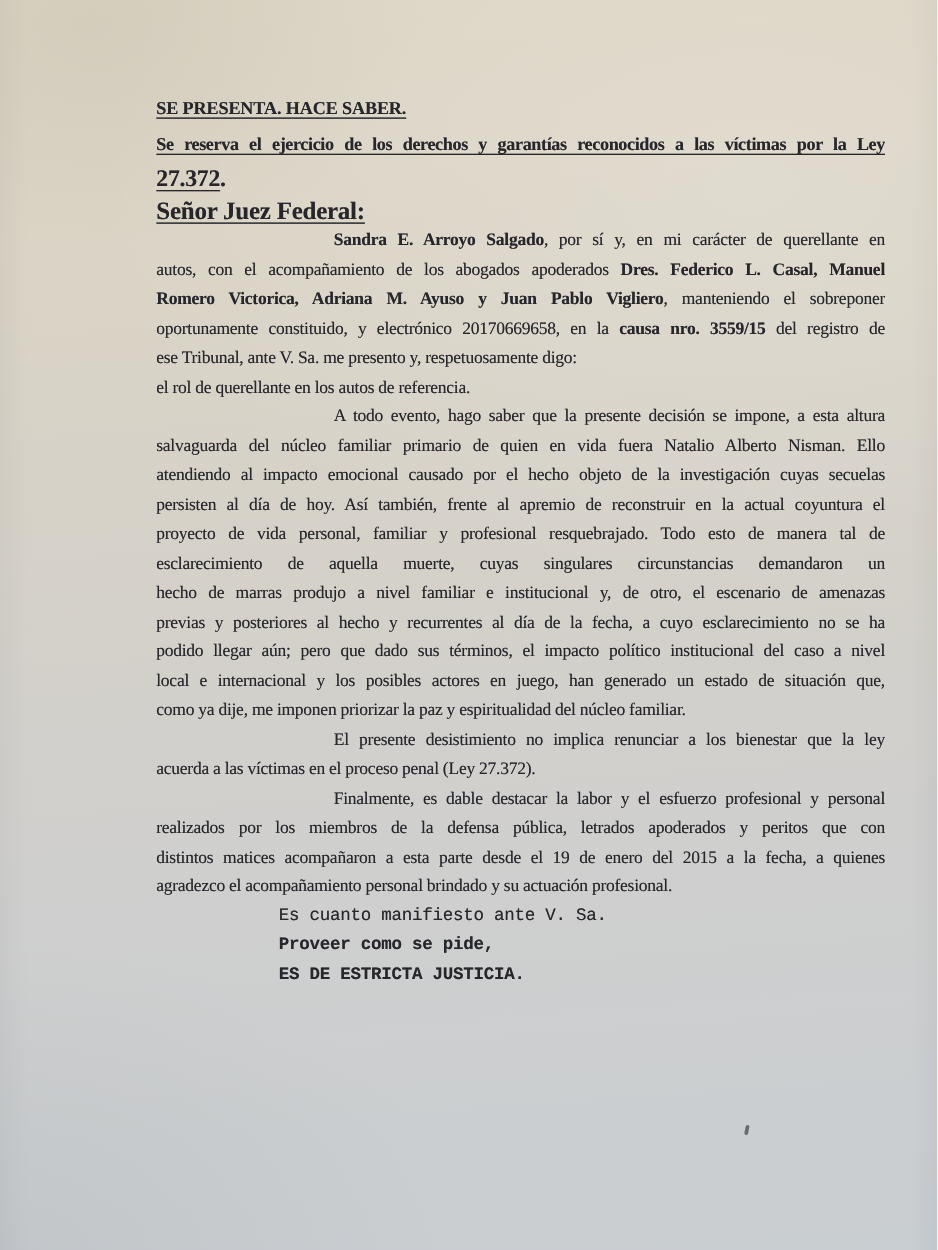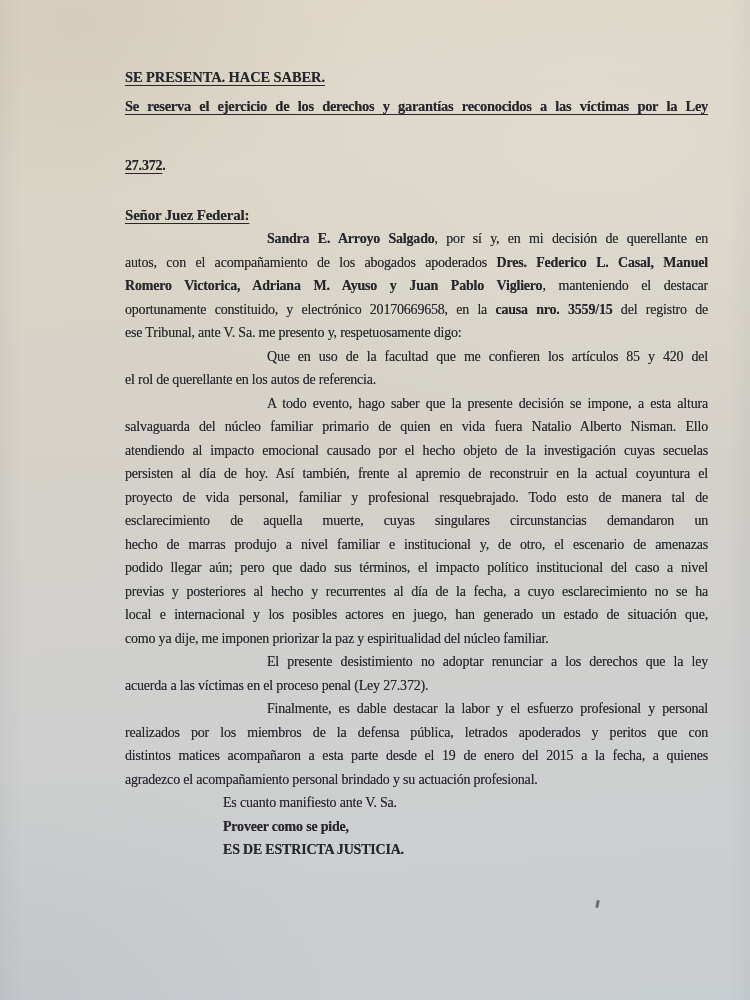--- a/index.html
+++ b/index.html
@@ -18,80 +18,79 @@
   }
   .paper::before{
     content:"";position:absolute;inset:0;pointer-events:none;
     background:
       radial-gradient(120% 55% at 80% 15%, rgba(255,255,255,0.16), rgba(255,255,255,0) 60%),
       radial-gradient(90% 45% at 0% 100%, rgba(115,125,135,0.10), rgba(0,0,0,0) 55%),
       radial-gradient(60% 30% at 10% 2%, rgba(110,100,80,0.08), rgba(0,0,0,0) 60%),
       linear-gradient(90deg, rgba(80,80,85,0.05), rgba(0,0,0,0) 3%, rgba(0,0,0,0) 97%, rgba(80,85,90,0.06));
   }
   .text-col{
-    position:absolute;left:125px;top:62px;width:583px;
+    position:absolute;left:125px;top:72px;width:583px;
     color:var(--ink,#26262b);
     font-size:14px;letter-spacing:-0.2px;
     text-shadow:0 0 0.5px rgba(45,45,55,0.55);
   }
   .line{height:23.5px;line-height:23.5px;overflow:hidden;text-align:left;}
   .h1{height:30px;line-height:30px;font-size:14.5px;letter-spacing:-0.1px;}
   .h2{height:29px;line-height:29px;font-size:14.5px;letter-spacing:-0.3px;}
-  .h2b{height:26px;line-height:26px;font-size:14px;margin-top:32px;}
-  .h3{height:24px;line-height:24px;font-size:15px;margin-top:24px;}
+  .h2b{height:26px;line-height:26px;font-size:19px;}
+  .h3{height:24px;line-height:24px;font-size:20px;}
   .just{text-align:justify;}
   .just::after{content:"";display:inline-block;width:100%;height:0;}
   .ind-p{text-indent:142px;}
-  .ind-c{text-indent:98px;}
+  .ind-c{text-indent:98px;font-family:Liberation Mono, monospace;}
   .b{font-weight:bold;}
   .u{text-decoration:underline;text-decoration-thickness:1.4px;text-underline-offset:3px;}
   .speck{
     position:absolute;left:596px;top:900px;width:3px;height:8px;
     background:#5a5b60;border-radius:2px;transform:rotate(12deg);opacity:0.85;
   }
 </style>
 </head>
 <body>
 
 <div class="paper">
   <div class="text-col">
       <div>
         <div class="line h1"><span class="b u">SE PRESENTA. HACE SABER.</span></div>
         <div class="line h2 just"><span class="b u">Se reserva el ejercicio de los derechos y garantías reconocidos a las víctimas por la Ley</span></div>
         <div class="line h2b"><span class="b u">27.372</span><span class="b ">.</span></div>
         <div class="line h3"><span class="b u">Señor Juez Federal:</span></div>
       </div>
       <div>
-        <div class="line just ind-p"><span class="b ">Sandra E. Arroyo Salgado</span><span class="">, por sí y, en mi decisión de querellante en</span></div>
+        <div class="line just ind-p"><span class="b ">Sandra E. Arroyo Salgado</span><span class="">, por sí y, en mi carácter de querellante en</span></div>
         <div class="line just"><span class="">autos, con el acompañamiento de los abogados apoderados </span><span class="b ">Dres. Federico L. Casal, Manuel</span></div>
-        <div class="line just"><span class="b ">Romero Victorica, Adriana M. Ayuso y Juan Pablo Vigliero</span><span class="">, manteniendo el destacar</span></div>
+        <div class="line just"><span class="b ">Romero Victorica, Adriana M. Ayuso y Juan Pablo Vigliero</span><span class="">, manteniendo el sobreponer</span></div>
         <div class="line just"><span class="">oportunamente constituido, y electrónico 20170669658, en la </span><span class="b ">causa nro. 3559/15</span><span class=""> del registro de</span></div>
         <div class="line"><span class="">ese Tribunal, ante V. Sa. me presento y, respetuosamente digo:</span></div>
       </div>
       <div>
-        <div class="line just ind-p"><span class="">Que en uso de la facultad que me confieren los artículos 85 y 420 del</span></div>
         <div class="line"><span class="">el rol de querellante en los autos de referencia.</span></div>
       </div>
       <div>
         <div class="line just ind-p"><span class="">A todo evento, hago saber que la presente decisión se impone, a esta altura</span></div>
         <div class="line just"><span class="">salvaguarda del núcleo familiar primario de quien en vida fuera Natalio Alberto Nisman. Ello</span></div>
         <div class="line just"><span class="">atendiendo al impacto emocional causado por el hecho objeto de la investigación cuyas secuelas</span></div>
         <div class="line just"><span class="">persisten al día de hoy. Así también, frente al apremio de reconstruir en la actual coyuntura el</span></div>
         <div class="line just"><span class="">proyecto de vida personal, familiar y profesional resquebrajado. Todo esto de manera tal de</span></div>
         <div class="line just"><span class="">esclarecimiento de aquella muerte, cuyas singulares circunstancias demandaron un</span></div>
       </div>
       <div>
         <div class="line just"><span class="">hecho de marras produjo a nivel familiar e institucional y, de otro, el escenario de amenazas</span></div>
+        <div class="line just"><span class="">previas y posteriores al hecho y recurrentes al día de la fecha, a cuyo esclarecimiento no se ha</span></div>
         <div class="line just"><span class="">podido llegar aún; pero que dado sus términos, el impacto político institucional del caso a nivel</span></div>
-        <div class="line just"><span class="">previas y posteriores al hecho y recurrentes al día de la fecha, a cuyo esclarecimiento no se ha</span></div>
         <div class="line just"><span class="">local e internacional y los posibles actores en juego, han generado un estado de situación que,</span></div>
         <div class="line"><span class="">como ya dije, me imponen priorizar la paz y espiritualidad del núcleo familiar.</span></div>
       </div>
       <div>
-        <div class="line just ind-p"><span class="">El presente desistimiento no adoptar renunciar a los derechos que la ley</span></div>
+        <div class="line just ind-p"><span class="">El presente desistimiento no implica renunciar a los bienestar que la ley</span></div>
         <div class="line"><span class="">acuerda a las víctimas en el proceso penal (Ley 27.372).</span></div>
       </div>
       <div>
         <div class="line just ind-p"><span class="">Finalmente, es dable destacar la labor y el esfuerzo profesional y personal</span></div>
         <div class="line just"><span class="">realizados por los miembros de la defensa pública, letrados apoderados y peritos que con</span></div>
         <div class="line just"><span class="">distintos matices acompañaron a esta parte desde el 19 de enero del 2015 a la fecha, a quienes</span></div>
         <div class="line"><span class="">agradezco el acompañamiento personal brindado y su actuación profesional.</span></div>
       </div>
       <div>
         <div class="line ind-c"><span class="">Es cuanto manifiesto ante V. Sa.</span></div>

